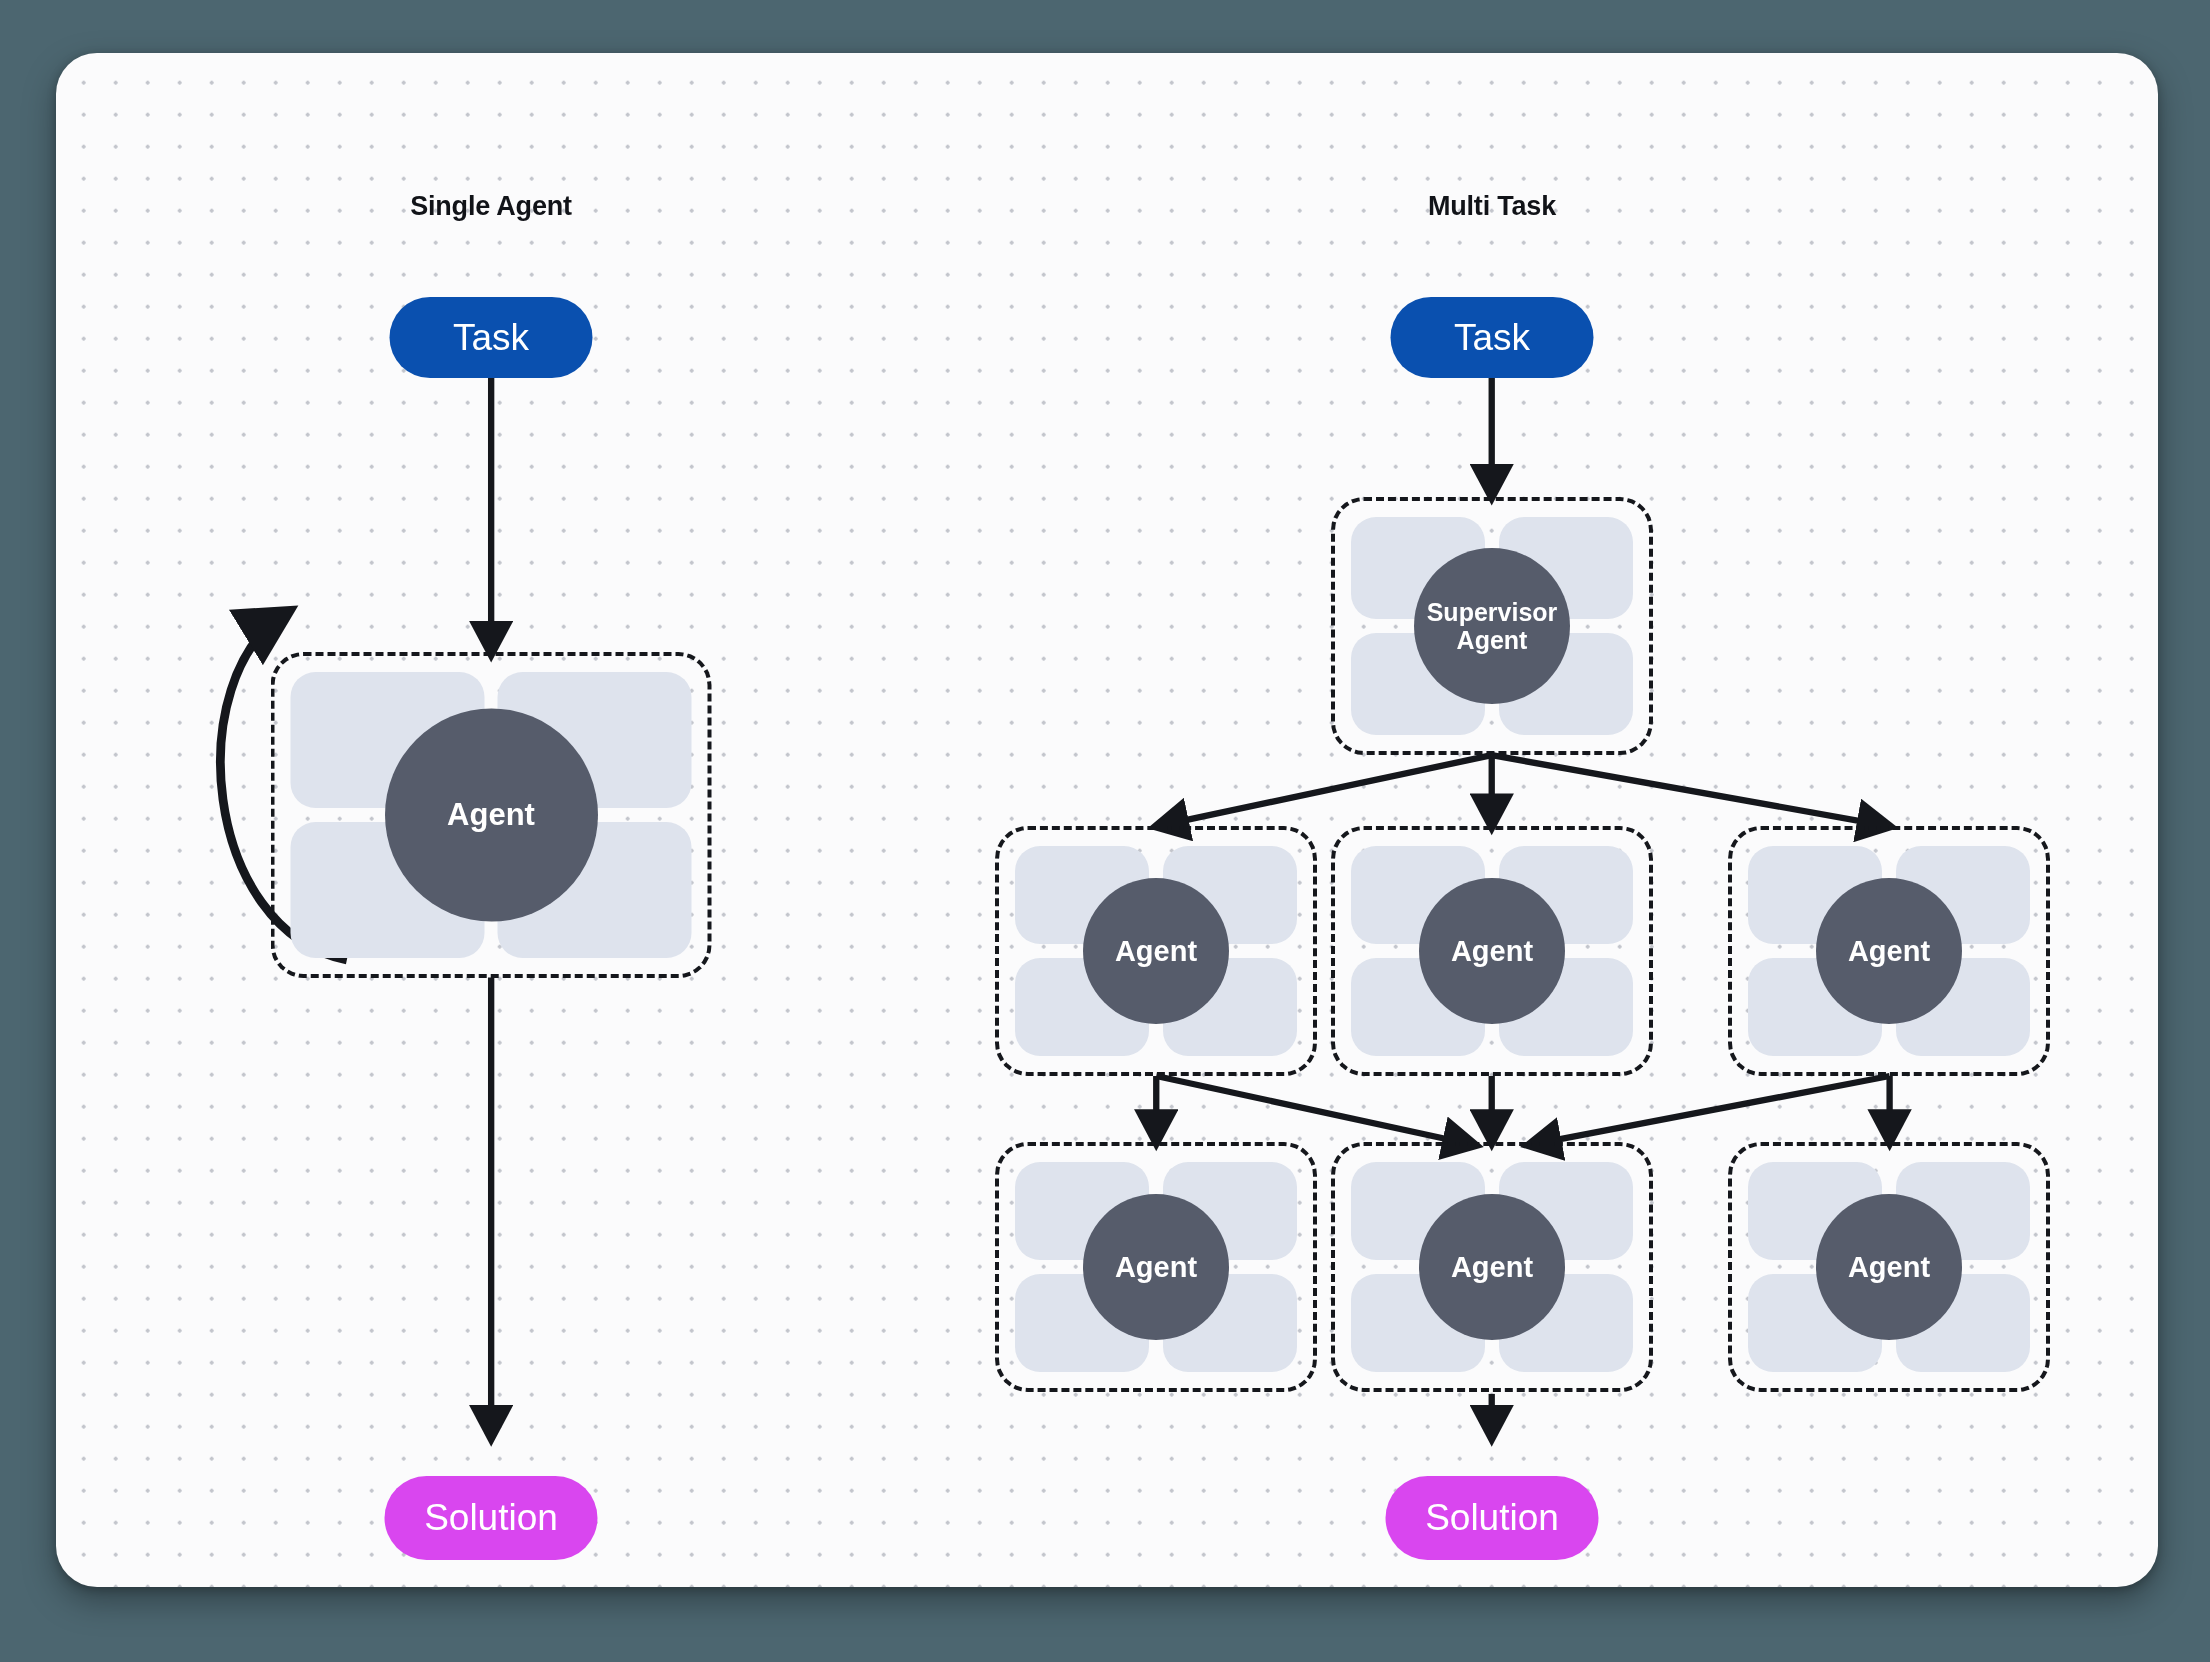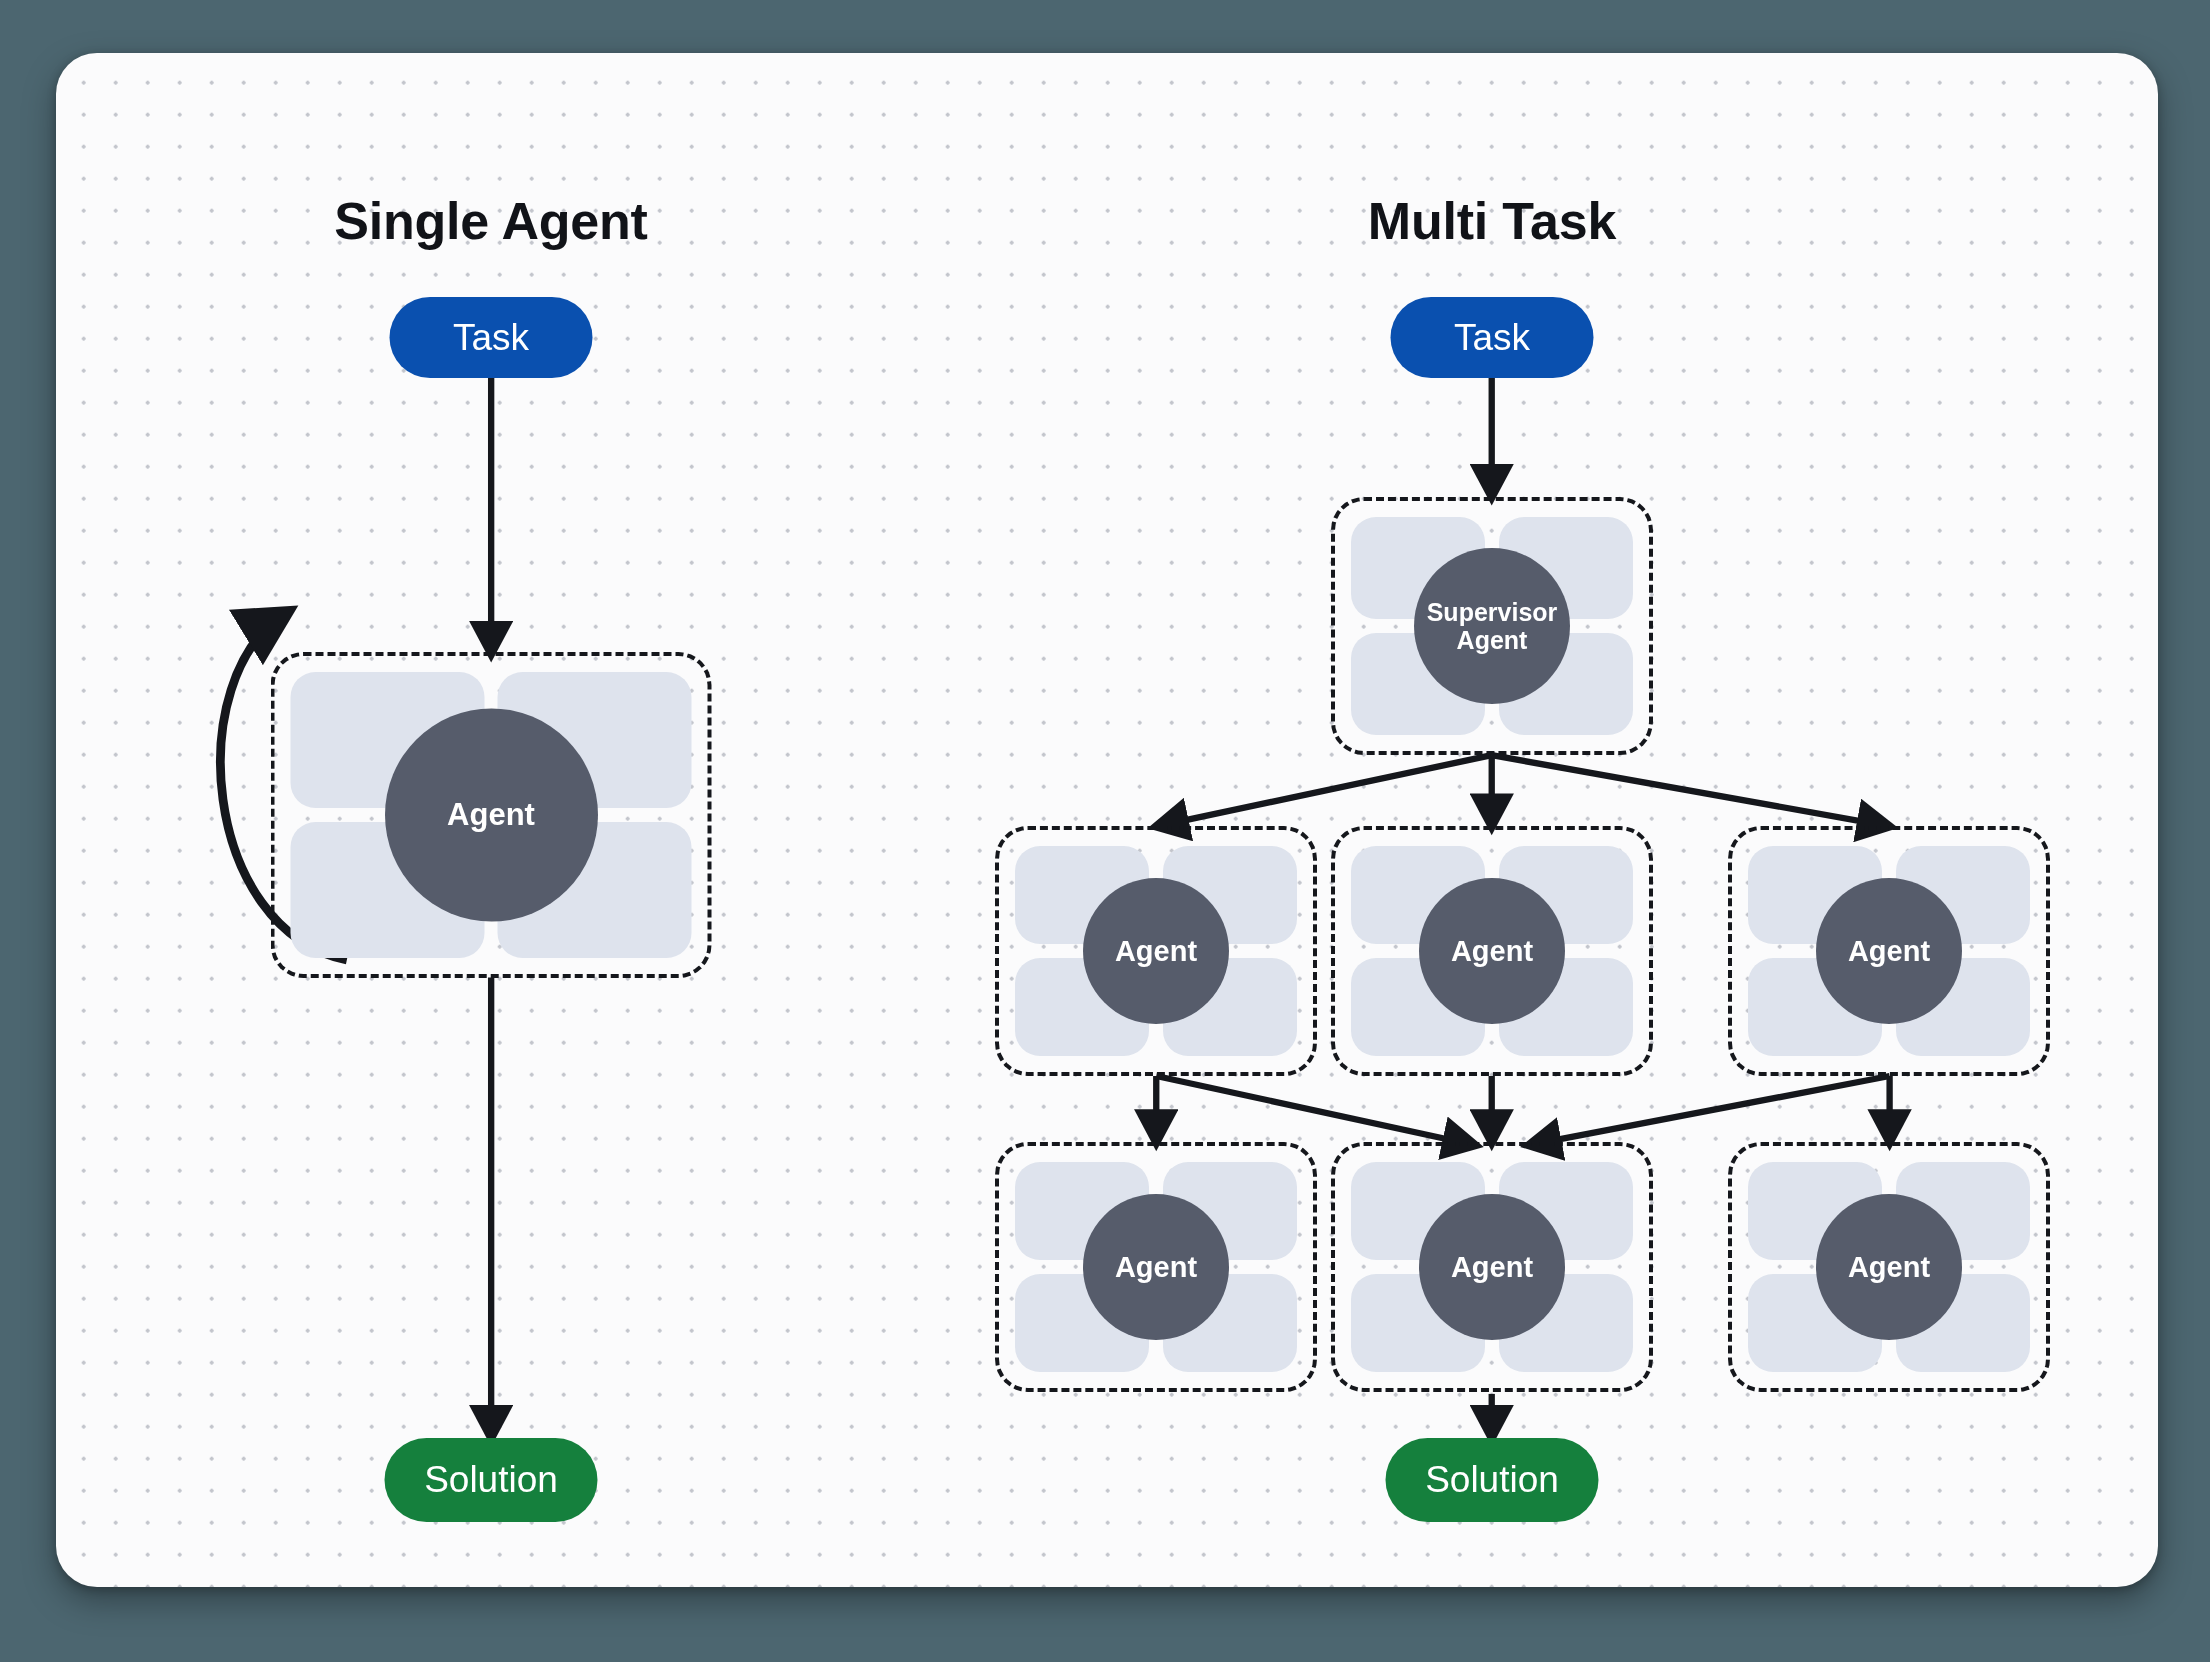--- a/index.html
+++ b/index.html
@@ -47,21 +47,21 @@
     position: absolute;
     left: 0; top: 0;
     width: 2102px;
     height: 1534px;
     pointer-events: none;
   }
 
   
   .col-title {
     position: absolute;
-    font-size: 52px;
+    font-size: 27px;
     font-weight: bold;
     color: #111318;
     letter-spacing: -0.2px;
     text-align: center;
     white-space: nowrap;
     transform: translateX(-50%);
   }
 
   
   .pill {
@@ -71,21 +71,21 @@
     justify-content: center;
     border-radius: 974px;
     color: #ffffff;
     font-size: 37px;
     font-weight: 400;
     white-space: nowrap;
     transform: translateX(-50%);
     text-align: right;
   }
   .pill.task   { background: #0a50af; }
-  .pill.sol    { background: #15803d; }
+  .pill.sol    { background: #d946ef; margin-top: 38px; }
 
   
   .cluster {
     position: absolute;
     border: 4.9px dashed #15171c;
     border-radius: 33px;
     transform: translate(-50%, 0);
     box-sizing: border-box;
     background: transparent;
   }

